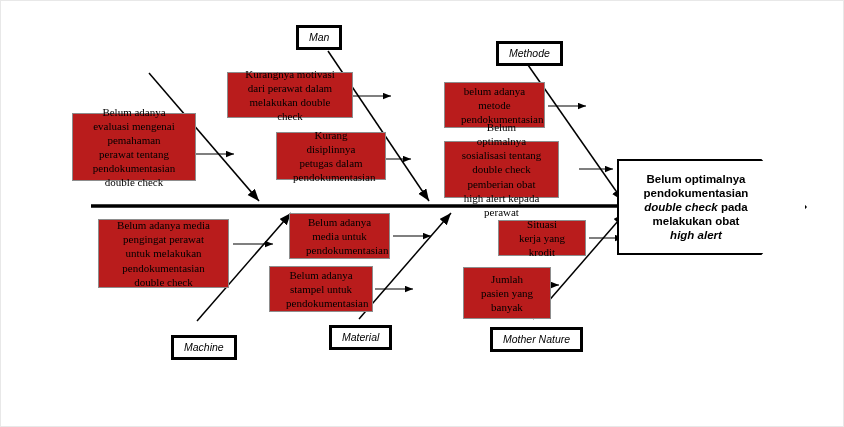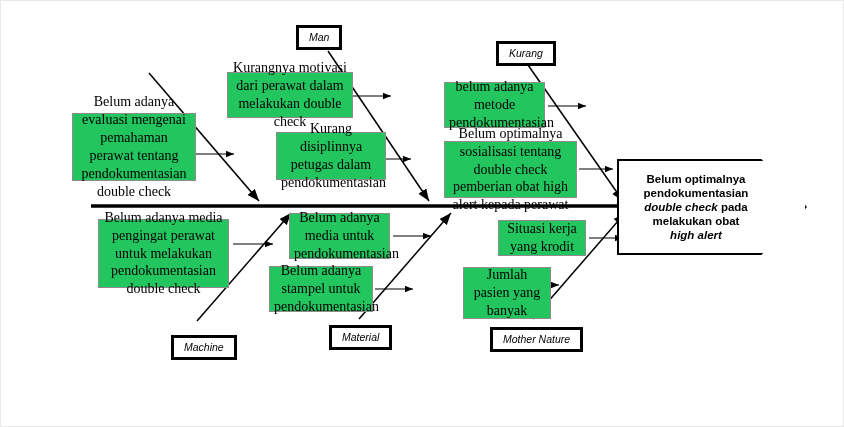--- a/index.html
+++ b/index.html
@@ -28,25 +28,25 @@
     padding:4px 10px;
     white-space:nowrap;
     box-sizing:border-box;
     font-style:italic;
   }
 
   
   .cause{
     position:absolute;
     border:1px solid #8d8d8d;
-    background:#22c55e;
-    font-size:14px;
+    background:#b91c1c;
+    font-size:11px;
     line-height:1.28;
     text-align:center;
-    padding:3px 4px;
+    padding:3px 16px;
     box-sizing:border-box;
     display:flex;align-items:center;justify-content:center;
   }
   .cause span{display:block;width:100%;}
 
   
   .effect{
     position:absolute;
     left:616px;top:158px;width:190px;height:96px;
     box-sizing:border-box;
@@ -118,21 +118,21 @@
       <line x1="374" y1="288" x2="412" y2="288" marker-end="url(#ahs)"></line>
       <line x1="588" y1="237" x2="622" y2="237" marker-end="url(#ahs)"></line>
       <line x1="523" y1="284" x2="558" y2="284" marker-end="url(#ahs)"></line>
     </g>
   </svg>
 
   <div class="cat-label" style="left:297px;top:26px;">
     <span>Man</span>
   </div>
   <div class="cat-label" style="left:497px;top:42px;">
-    <span>Kurang</span>
+    <span>Methode</span>
   </div>
   <div class="cat-label" style="left:172px;top:324px;margin-top:12px;">
     <span>Machine</span>
   </div>
   <div class="cat-label" style="left:330px;top:326px;">
     <span>Material</span>
   </div>
   <div class="cat-label" style="left:491px;top:328px;">
     <span>Mother Nature</span>
   </div>
@@ -144,21 +144,21 @@
   <div class="cause" style="left:226px;top:71px;width:126px;height:46px;">
     <span>Kurangnya motivasi dari perawat dalam melakukan double check</span>
   </div>
   <div class="cause" style="left:259px;top:131px;width:110px;height:48px;margin-left:16px;">
     <span>Kurang disiplinnya petugas dalam pendokumentasian</span>
   </div>
 
   <div class="cause" style="left:443px;top:81px;width:101px;height:46px;">
     <span>belum adanya metode pendokumentasian</span>
   </div>
-  <div class="cause" style="left:443px;top:140px;width:133px;height:57px;">
+  <div class="cause" style="left:443px;top:140px;width:115px;height:57px;">
     <span>Belum optimalnya sosialisasi tentang double check pemberian obat high alert kepada perawat</span>
   </div>
 
   <div class="cause" style="left:288px;top:212px;width:101px;height:46px;">
     <span>Belum adanya media untuk pendokumentasian</span>
   </div>
 
   <div class="cause" style="left:97px;top:218px;width:131px;height:69px;">
     <span>Belum adanya media pengingat perawat untuk melakukan pendokumentasian double check</span>
   </div>

